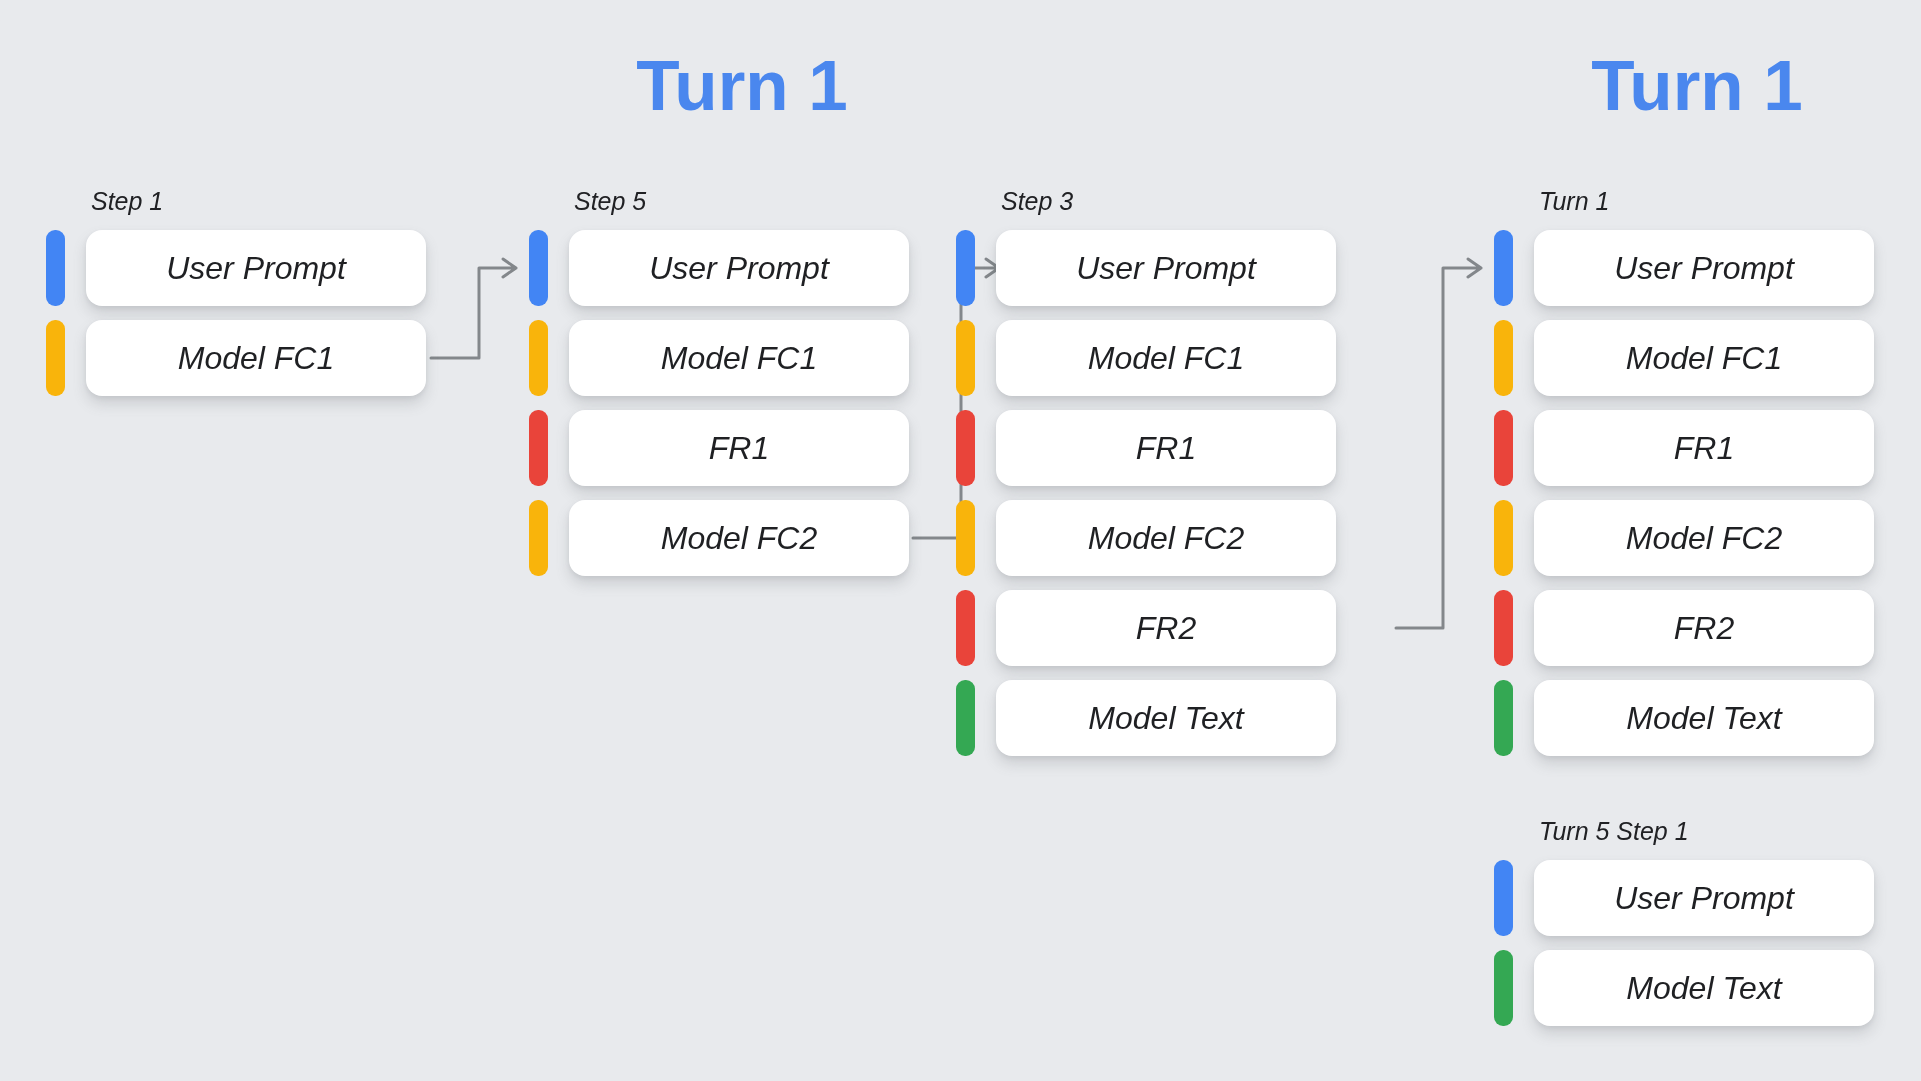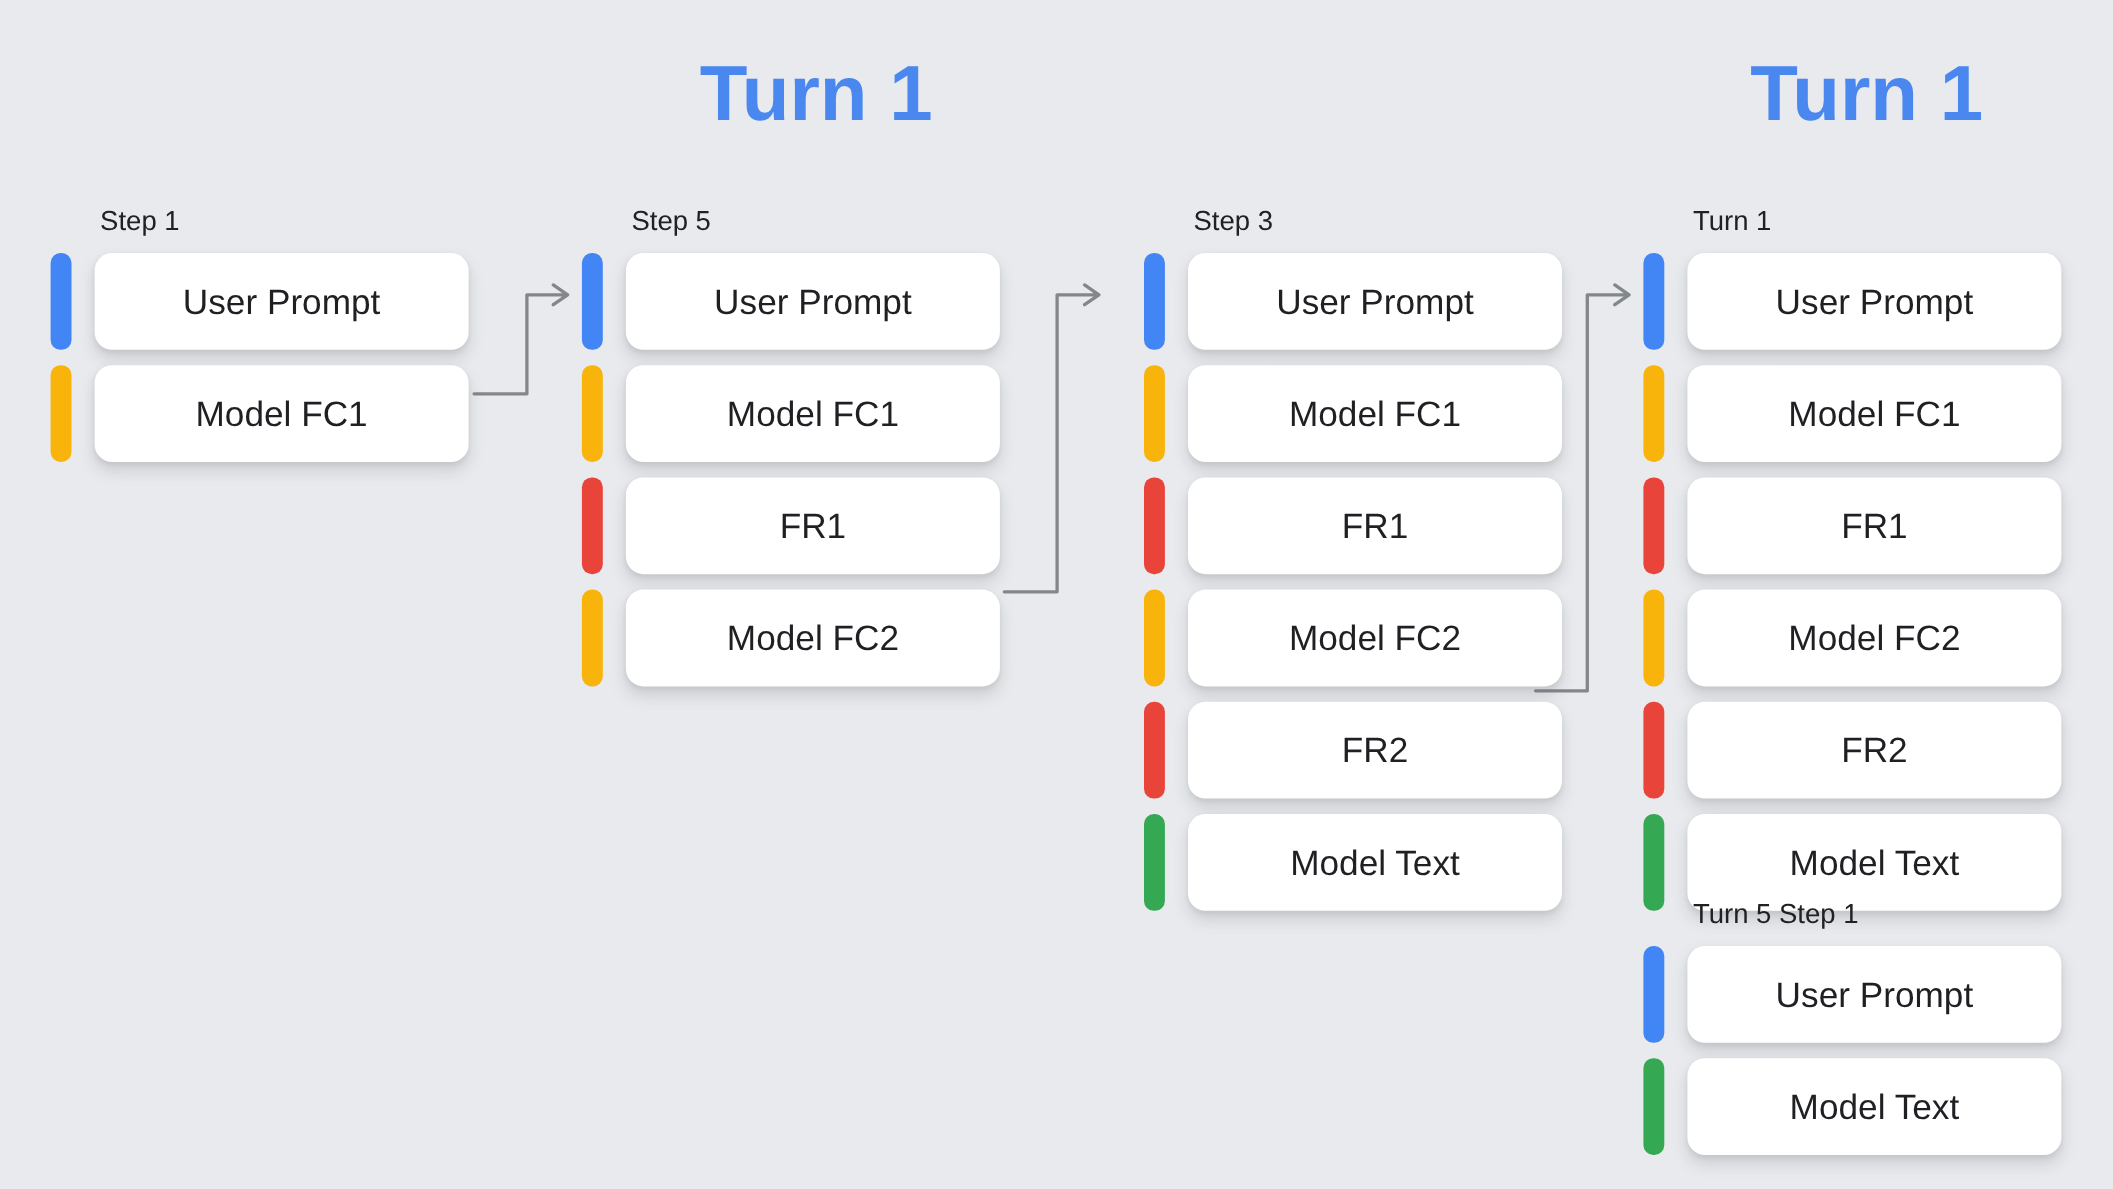--- a/index.html
+++ b/index.html
@@ -4,26 +4,26 @@
 <style>
   html,body{margin:0;padding:0;background:#E8EAED;}
   .canvas{
     position:relative;width:1921px;height:1081px;background:#E8EAED;
     font-family:"Liberation Sans",sans-serif;color:#202124;overflow:hidden;border-radius:22px;
   }
   .turn-header{
     position:absolute;top:50px;transform:translateX(-50%);
     font-size:71px;font-weight:bold;color:#4A87EE;line-height:1;white-space:nowrap;
   }
-  .column{position:absolute;display:flex;flex-direction:column;}
+  .column{position:absolute;display:flex;flex-direction:column;font-style:italic;}
   .group-label{
     margin-left:45px;font-size:25px;line-height:31px;height:31px;
     margin-bottom:13px;color:#202124;white-space:nowrap;
   }
-  .row{display:flex;height:88px;margin-bottom:14px;}
+  .row{display:flex;height:76px;margin-bottom:14px;}
   .bar{width:19px;border-radius:9px;margin-right:21px;background:#ccc;flex:none;}
   .bar[data-color="blue"]{background:#4285F4;}
   .bar[data-color="yellow"]{background:#F9B40B;}
   .bar[data-color="red"]{background:#E9443A;}
   .bar[data-color="green"]{background:#34A853;}
   .box{
     width:340px;background:#FFFFFF;border-radius:16px;
     display:flex;align-items:center;justify-content:center;
     box-shadow:0 8px 14px rgba(95,99,104,0.20), 0 2px 4px rgba(95,99,104,0.10);
   }
@@ -82,21 +82,21 @@
         </div>
     </div>
     <div class="row">
       <span class="bar" data-color="yellow"></span>
       <div class="box">
           <span>Model FC2</span>
         </div>
     </div>
   </div>
 
-  <div class="column" style="left:1040px;top:186px;">
+  <div class="column" style="left:956px;top:186px;">
     <div class="group-label">Step 3</div>
     <div class="row">
       <span class="bar" data-color="blue"></span>
       <div class="box">
           <span>User Prompt</span>
         </div>
     </div>
     <div class="row">
       <span class="bar" data-color="yellow"></span>
       <div class="box">

